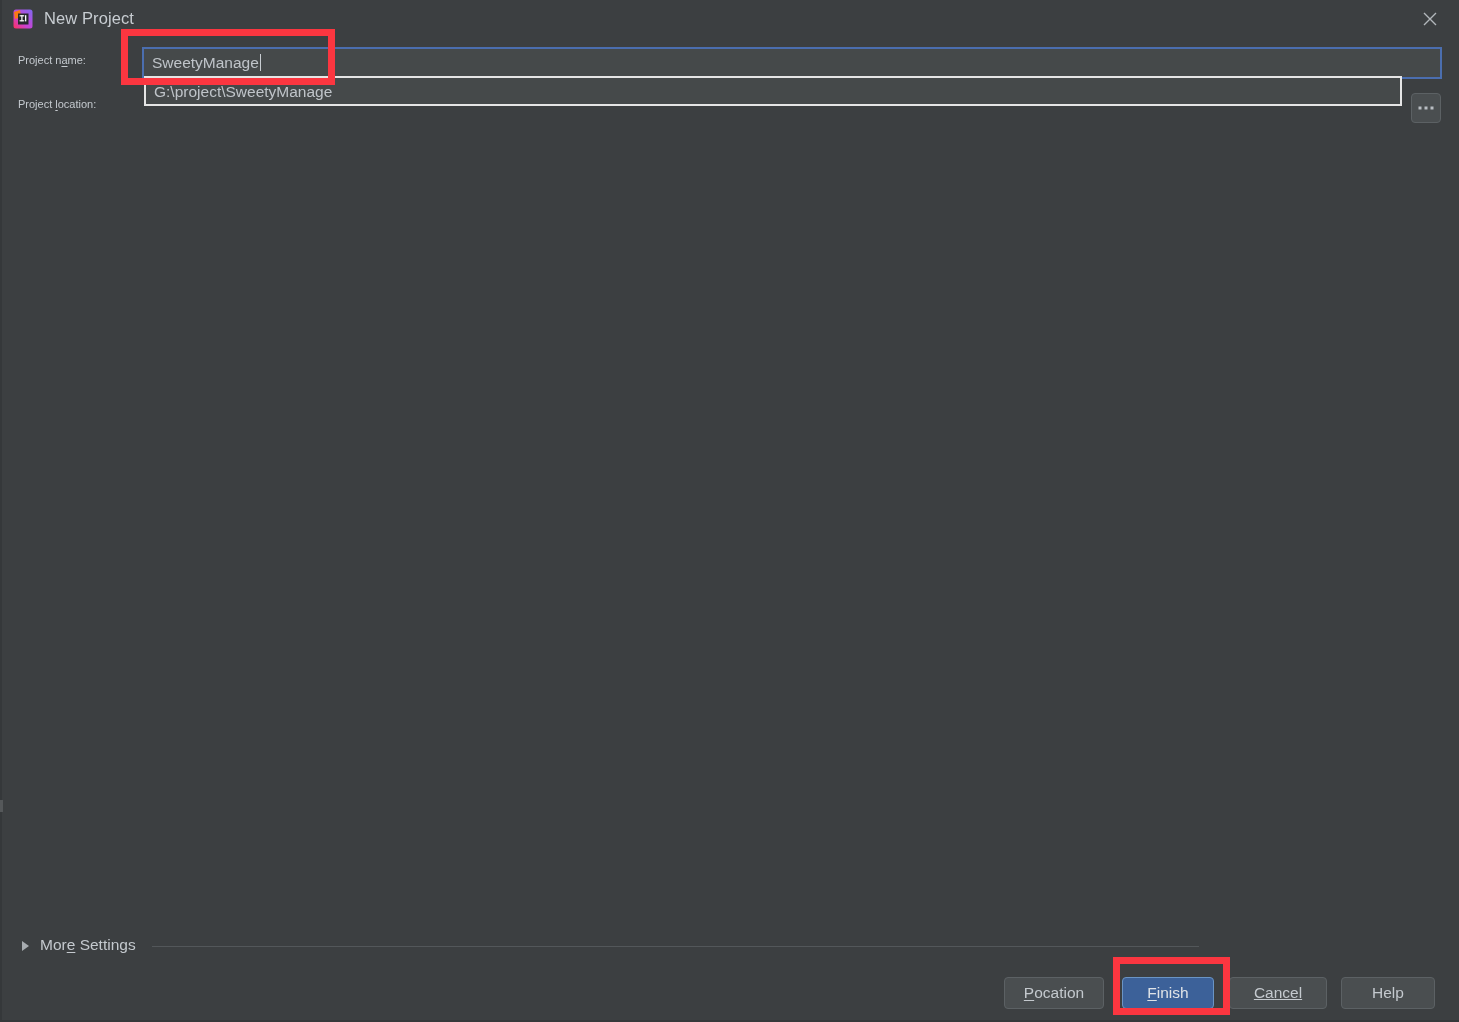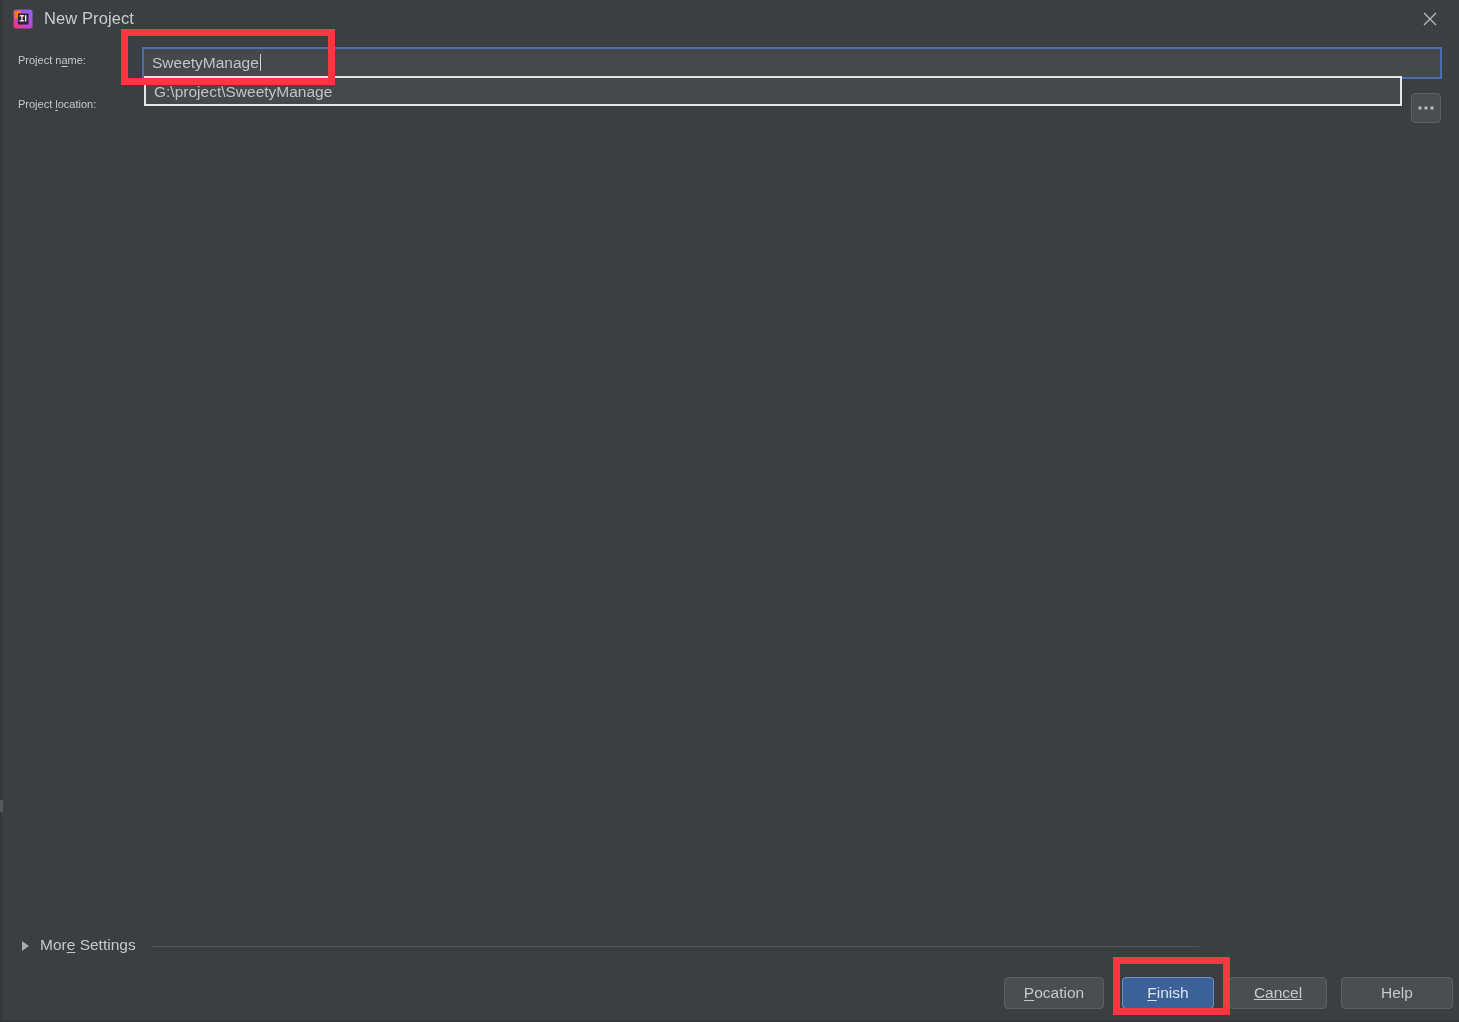--- a/index.html
+++ b/index.html
@@ -175,21 +175,21 @@
   .btn u { text-decoration: underline; text-underline-offset: 2px; }
 
   .btn-previous { left: 1004px; top: 977px; width: 100px; }
   .btn-finish {
     left: 1122px; top: 977px; width: 92px;
     background: #3c6199;
     border: 1px solid #6a94c4;
     color: #dfe3e7;
   }
   .btn-cancel { left: 1229px; top: 977px; width: 98px; text-decoration: underline; }
-  .btn-help   { left: 1341px; top: 977px; width: 112px; }
+  .btn-help   { left: 1341px; top: 977px; width: 94px; }
 
   .bottom-edge {
     position: absolute;
     left: 0; bottom: 0;
     width: 1459px; height: 2px;
     background: #35383a;
   }
 
   
   .annot {

